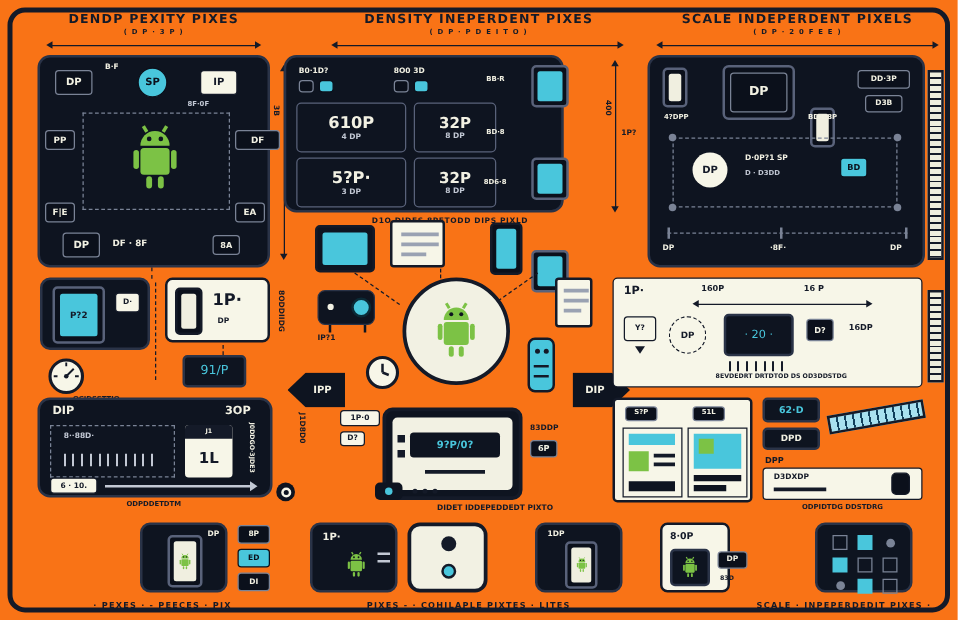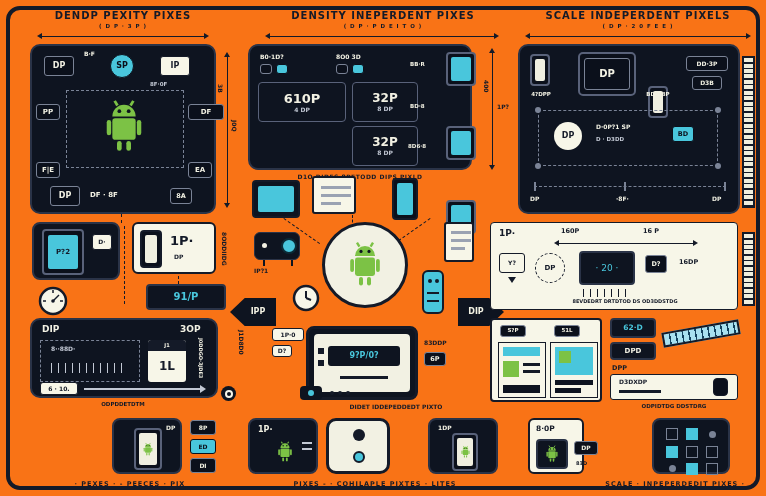--- a/index.html
+++ b/index.html
@@ -105,21 +105,21 @@
     <div class="abs chip dark" style="left:18px;top:140px;width:30px;height:20px;font-size:8px">DP</div>
     <div class="abs t" style="left:58px;top:146px;font-size:7px">DF · 8F</div>
     <div class="abs chip dark" style="left:138px;top:142px;width:22px;height:16px;font-size:6.5px">8A</div>
   </div>
   <div class="abs vdash-k" style="left:121px;top:214px;height:9px"></div>
 
   <div class="abs dim-v" style="left:227px;top:54px;height:152px"></div>
   <div class="abs vtext td" style="left:217px;top:84px;font-size:6px">3B</div>
   <div class="abs vtext td" style="left:231px;top:120px;font-size:6px">J0Q</div>
 
-  <div class="abs panel" style="left:248px;top:44px;width:224px;height:126px">
+  <div class="abs panel" style="left:227px;top:44px;width:224px;height:126px">
     <div class="abs t" style="left:10px;top:8px;font-size:6px">B0·1D?</div>
     <div class="abs chip dark" style="left:10px;top:18px;width:12px;height:10px"></div>
     <div class="abs chip cyanbg" style="left:26px;top:18px;width:12px;height:10px"></div>
     <div class="abs t" style="left:86px;top:8px;font-size:6px">8O0 3D</div>
     <div class="abs chip dark" style="left:86px;top:18px;width:12px;height:10px"></div>
     <div class="abs chip cyanbg" style="left:102px;top:18px;width:12px;height:10px"></div>
 
     <div class="abs t" style="left:160px;top:16px;font-size:5.5px">BB·R</div>
     <div class="abs phone" style="left:196px;top:6px;width:30px;height:34px">
         <div class="scr cy"></div>
@@ -131,20 +131,24 @@
     </div>
     <div class="abs gcell" style="left:102px;top:36px;width:66px;height:40px">
       <span class="t" style="font-size:12px">32P</span>
       <span class="tm" style="font-size:6px">8 DP</span>
     </div>
     <div class="abs t" style="left:160px;top:58px;font-size:5.5px">BD·8</div>
     <div class="abs phone" style="left:196px;top:46px;width:30px;height:34px">
         <div class="scr cy"></div>
       </div>
 
+    <div class="abs gcell" style="left:8px;top:80px;width:88px;height:40px">
+      <span class="t" style="font-size:13px">5?P·</span>
+      <span class="tm" style="font-size:6px">3 DP</span>
+    </div>
     <div class="abs gcell" style="left:102px;top:80px;width:66px;height:40px">
       <span class="t" style="font-size:12px">32P</span>
       <span class="tm" style="font-size:6px">8 DP</span>
     </div>
     <div class="abs t" style="left:158px;top:98px;font-size:5.5px">8D6·8</div>
     <div class="abs phone" style="left:196px;top:86px;width:30px;height:34px">
         <div class="scr cy"></div>
       </div>
   </div>
   <div class="abs td" style="left:250px;top:174px;width:220px;text-align:center;font-size:6px;letter-spacing:0.5px">D1O DIDES 8PETODD DIPS PIXLD</div>
@@ -210,21 +214,21 @@
   <div class="abs vdash-k" style="left:124px;top:226px;height:78px"></div>
 
   <div class="abs card" style="left:132px;top:222px;width:84px;height:52px">
     <div class="abs phone" style="left:6px;top:6px;width:22px;height:38px;border-color:#141a28">
         <div class="scr"></div>
       </div>
     <div class="abs td" style="left:36px;top:10px;font-size:13px">1P·</div>
     <div class="abs td" style="left:40px;top:30px;font-size:6px">DP</div>
   </div>
   <div class="abs vdash-k" style="left:178px;top:276px;height:8px"></div>
-  <div class="abs panel center cyan" style="left:146px;top:284px;width:80px;height:26px;border-radius:4px;font-size:10px;font-weight:bold">91/P</div>
+  <div class="abs panel center cyan" style="left:146px;top:284px;width:51px;height:26px;border-radius:4px;font-size:10px;font-weight:normal">91/P</div>
   <div class="abs vtext td" style="left:221px;top:232px;font-size:6px">8ODDIIDG</div>
 
   <div class="abs panel" style="left:30px;top:318px;width:188px;height:80px">
     <div class="abs t" style="left:10px;top:5px;font-size:9px">DIP</div>
     <div class="abs t" style="left:148px;top:5px;font-size:9px">3OP</div>
     <div class="abs dashbox" style="left:8px;top:20px;width:100px;height:42px">
       <div class="abs tm" style="left:10px;top:5px;font-size:6px">8··88D·</div>
       <div class="abs ticks-h" style="left:10px;top:22px;width:76px;height:10px"></div>
     </div>
     <div class="abs" style="left:116px;top:20px;width:38px;height:42px;background:#f7f6e8;border-radius:3px">

